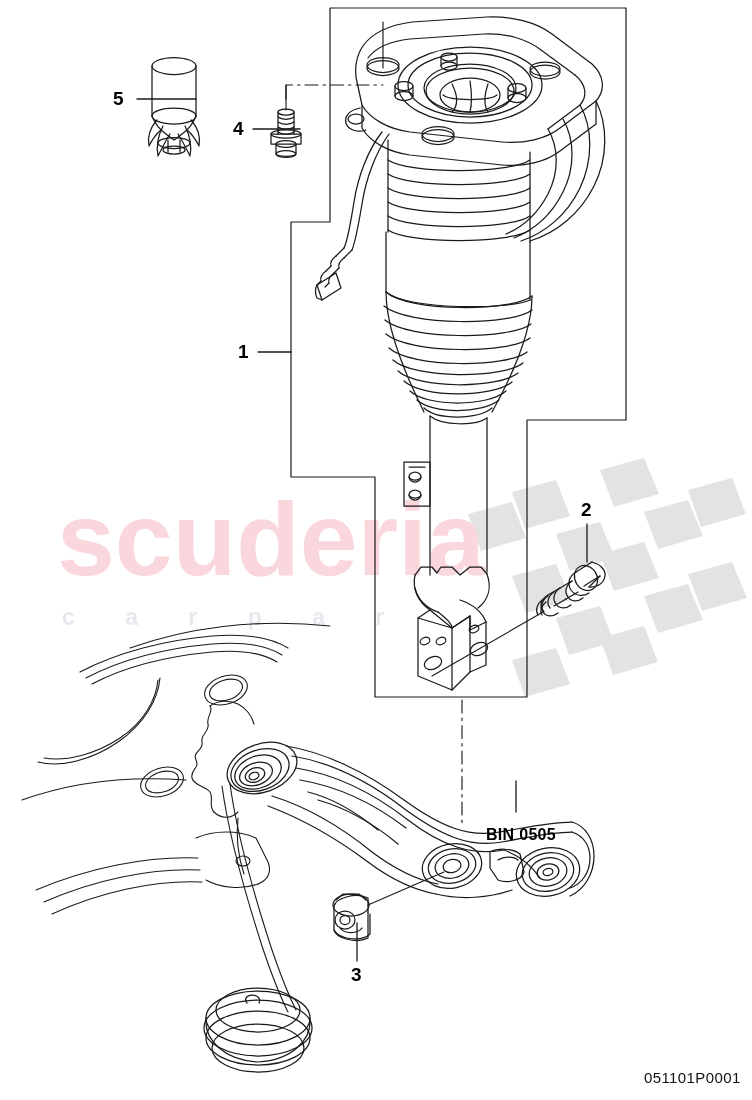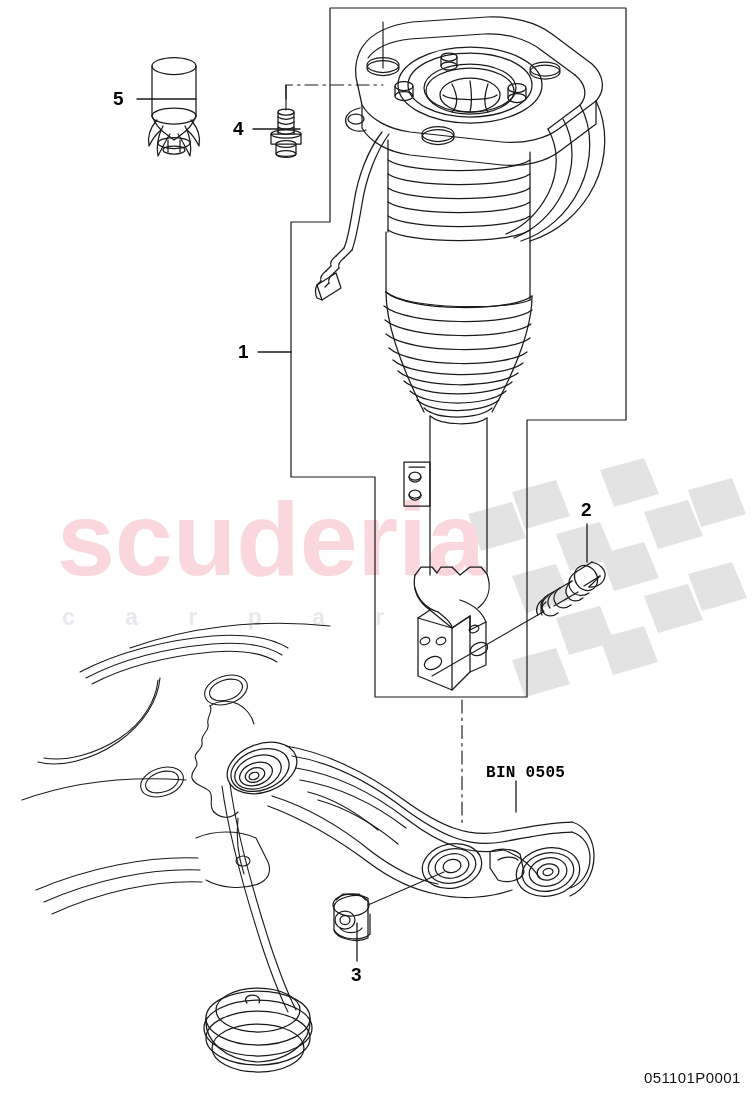--- a/index.html
+++ b/index.html
@@ -345,17 +345,17 @@
   <div class="callout" style="left:113px;top:89px;">5</div>
 
   <div class="callout" style="left:233px;top:119px;">4</div>
 
   <div class="callout" style="left:238px;top:342px;">1</div>
 
   <div class="callout" style="left:581px;top:500px;">2</div>
 
   <div class="callout" style="left:351px;top:965px;">3</div>
 
-  <div class="binlabel" style="left:486px;top:764px;font-family:Liberation Mono, monospace;">BIN 0505</div>
+  <div class="binlabel" style="left:486px;top:826px;">BIN 0505</div>
 
   <div class="refnum" style="left:644px;top:1069px;">051101P0001</div>
 
 </div>
 
 </body></html>

